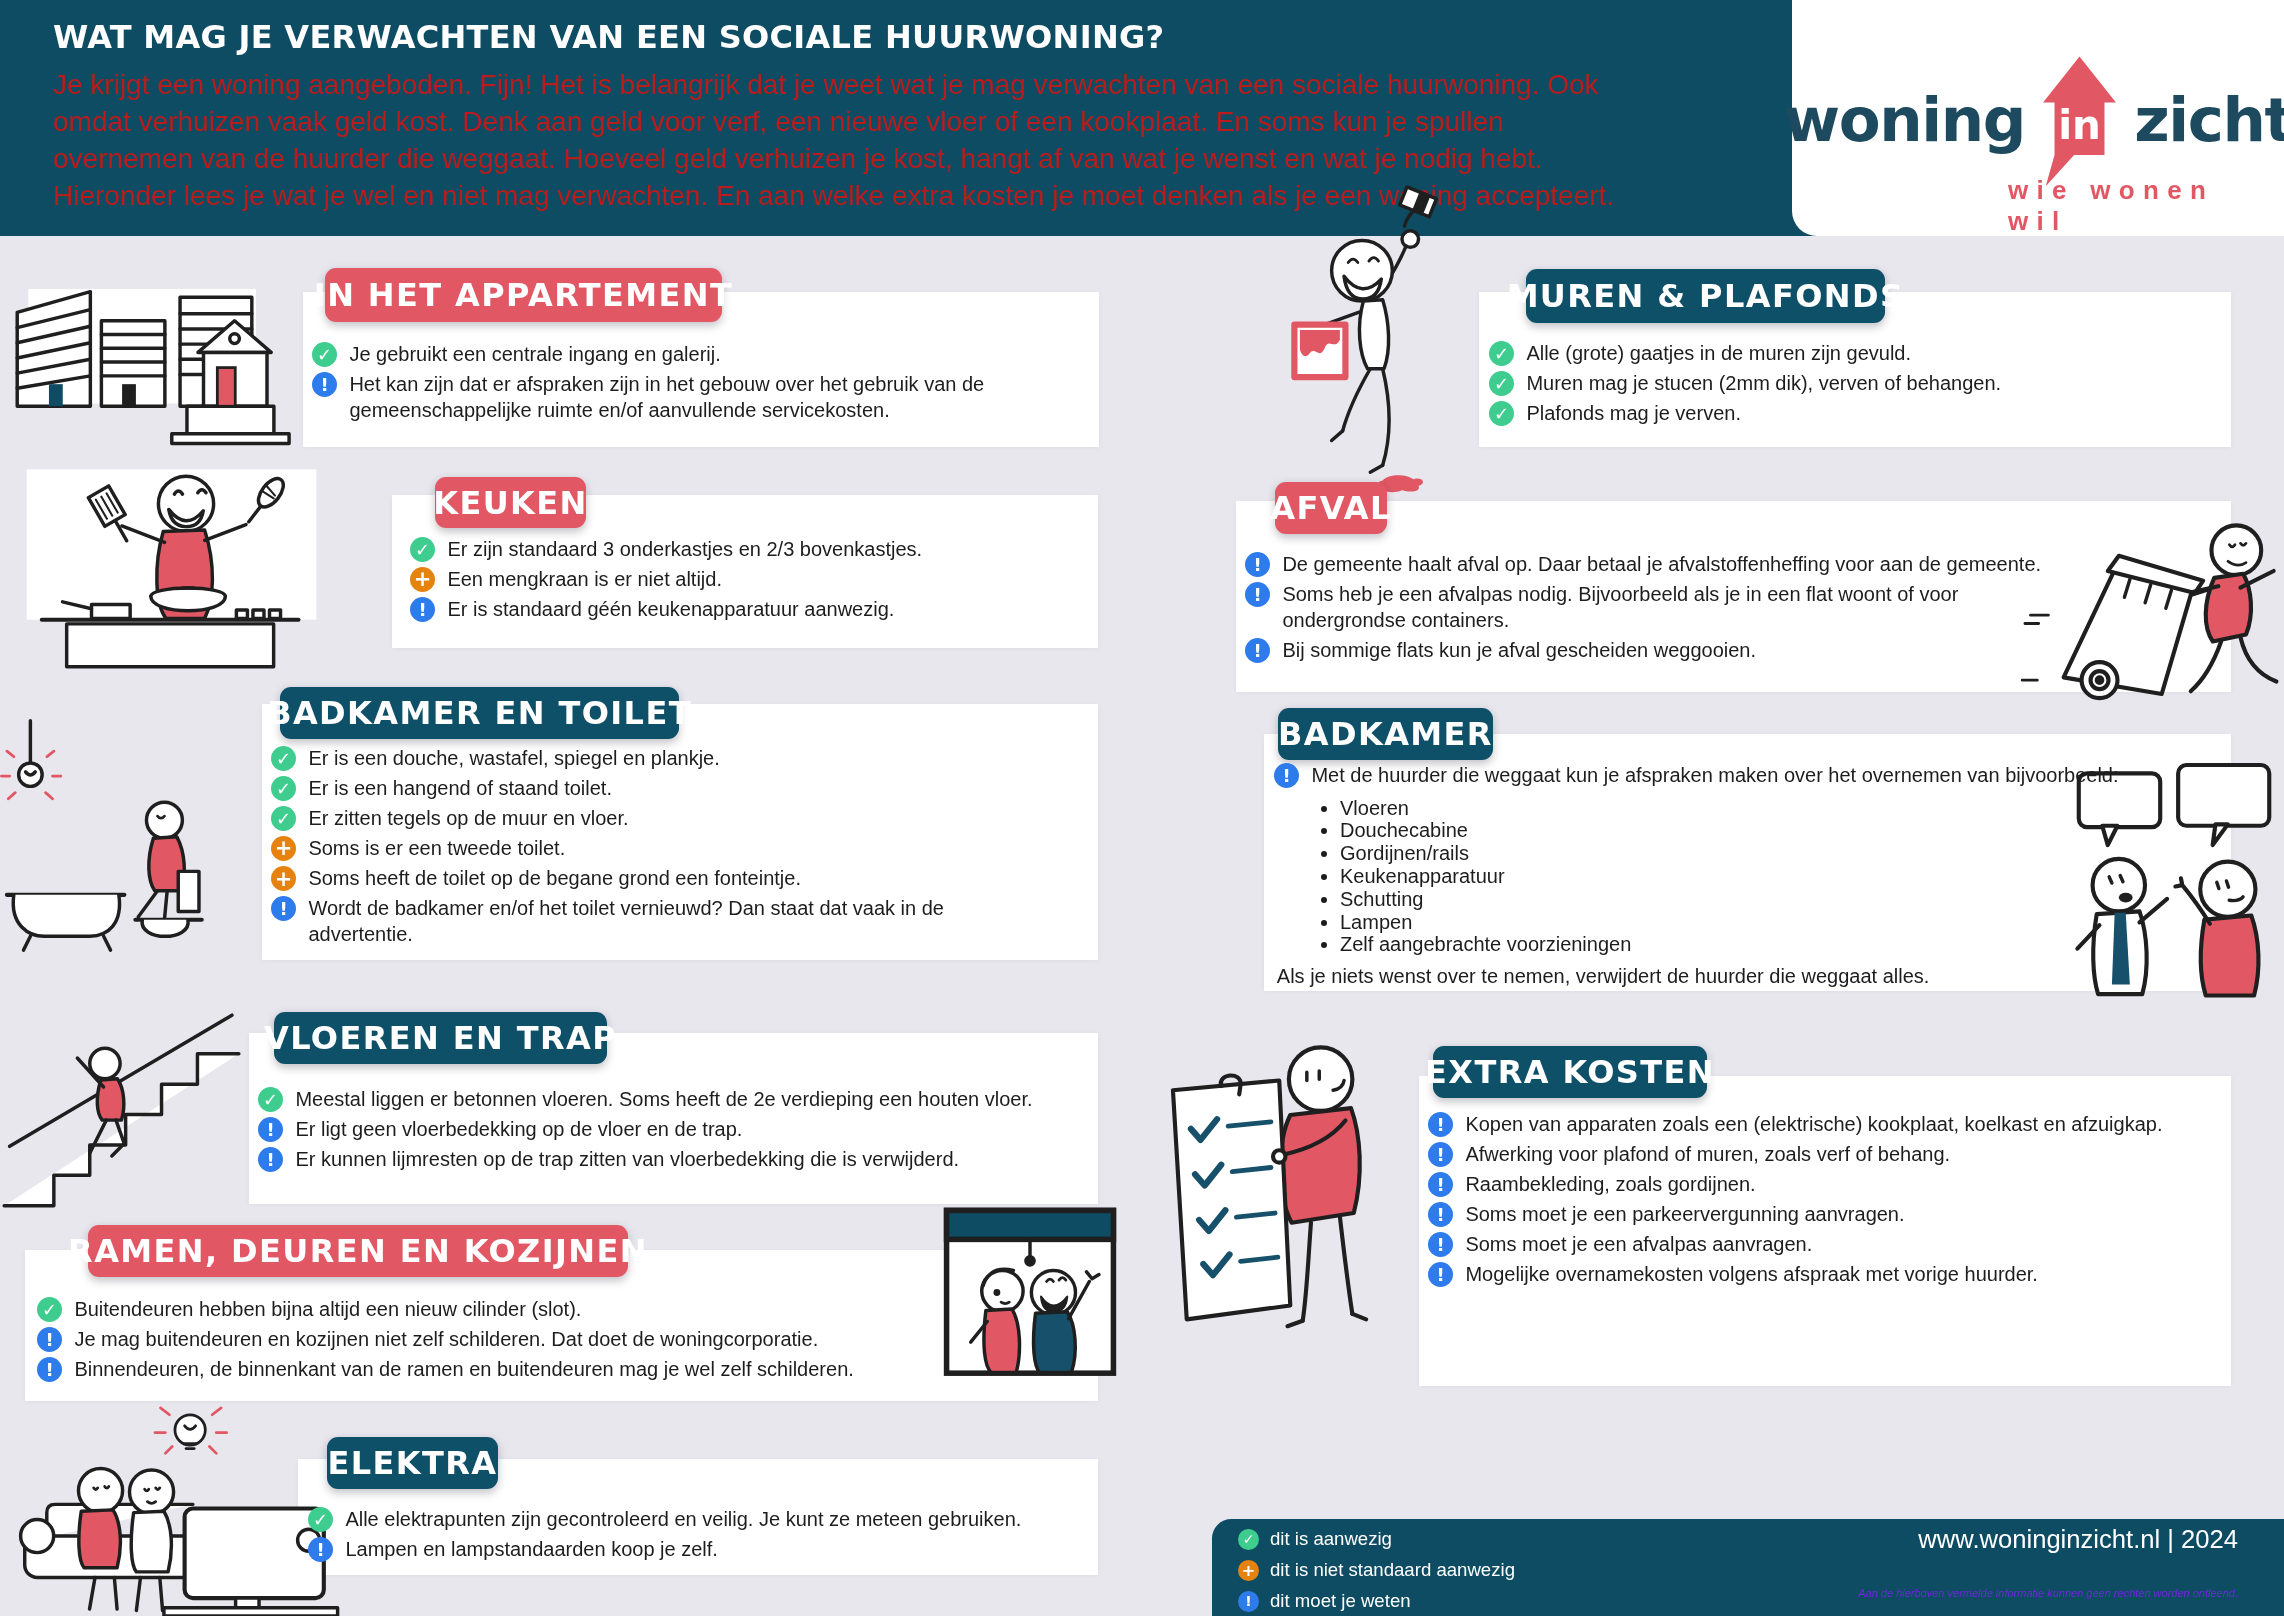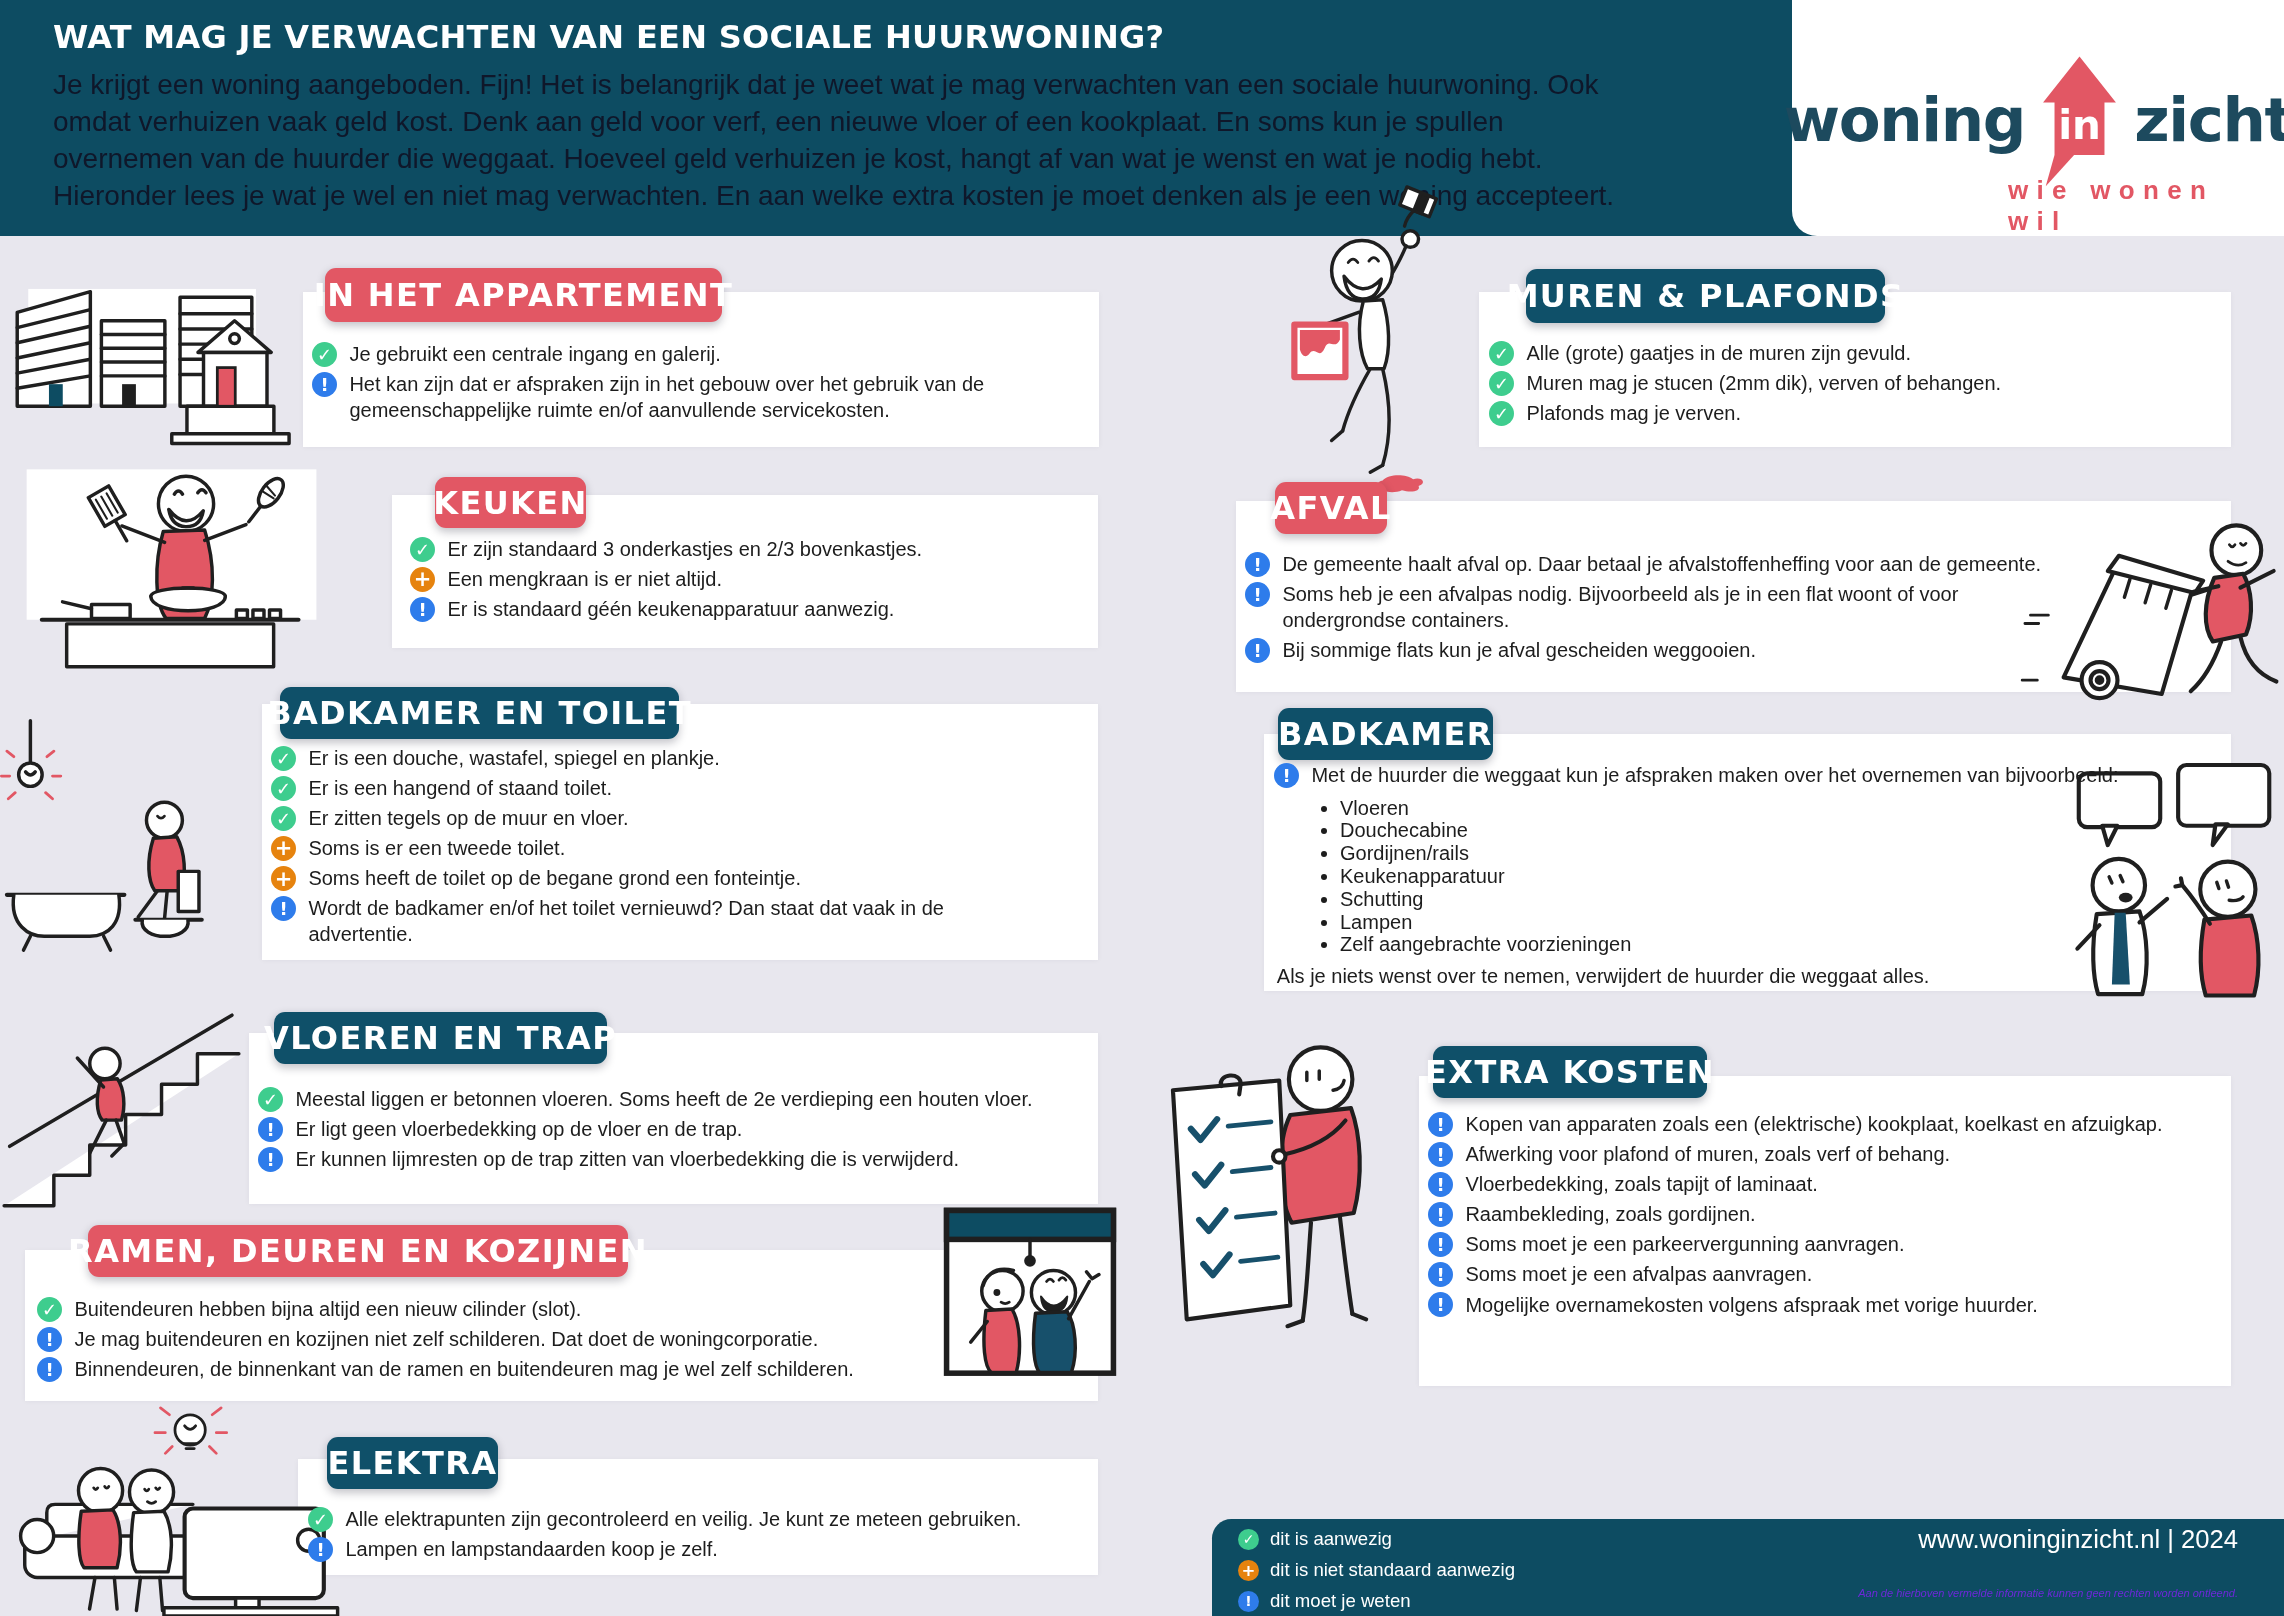--- a/index.html
+++ b/index.html
@@ -3,21 +3,21 @@
 <meta charset="utf-8">
 <style>
   html,body{margin:0;padding:0;}
   body{width:2284px;height:1616px;position:relative;overflow:hidden;background:#e8e7ee;
        font-family:"Liberation Sans",sans-serif;color:#1d1d1d;}
   .abs{position:absolute;}
   
   #header{position:absolute;left:0;top:0;width:2284px;height:236px;background:#0d4c62;}
   #logo-panel{position:absolute;left:1792px;top:0;width:492px;height:236px;background:#ffffff;border-bottom-left-radius:25px;}
   #title{position:absolute;left:53px;top:18px;font-size:32px;font-weight:bold;color:#fff;letter-spacing:0.3px;font-family:"DejaVu Sans",sans-serif;}
-  #intro{position:absolute;left:53px;top:66px;font-size:28px;line-height:37px;color:#0f172a;white-space:nowrap;}
+  #intro{position:absolute;left:53px;top:66px;font-size:28px;line-height:37px;color:#b91c1c;white-space:nowrap;}
   #logo-row{position:absolute;left:1810px;top:61px;width:456px;height:117px;display:flex;align-items:center;justify-content:center;gap:10px;}
   .logo-word{font-family:"DejaVu Sans",sans-serif;font-weight:bold;font-size:61px;color:#1d4a5e;letter-spacing:-1.4px;}
   #tagline{position:absolute;left:2008px;top:175px;font-size:26px;letter-spacing:8.3px;color:#e25764;font-weight:bold;}
   
   .card{position:absolute;background:#fff;box-shadow:0 1.4px 5.5px rgba(30,30,60,.05);}
   .badge{position:absolute;display:flex;align-items:center;justify-content:center;color:#fff;
          font-family:"DejaVu Sans",sans-serif;font-weight:bold;font-size:32px;letter-spacing:1.4px;
          border-radius:11px;box-shadow:0 3.5px 8.3px rgba(20,20,40,.25);white-space:nowrap;}
   .badge.red{background:#e25764;}
   .badge.teal{background:#0f5069;}
@@ -448,24 +448,20 @@
   <div class="item">
       <span class="ico info"></span>
       <span class="txt">Kopen van apparaten zoals een (elektrische) kookplaat, koelkast en afzuigkap.</span>
     </div>
   <div class="item">
       <span class="ico info"></span>
       <span class="txt">Afwerking voor plafond of muren, zoals verf of behang.</span>
     </div>
   <div class="item">
       <span class="ico info"></span>
-      <span class="txt">Vloerbedekking, zoals tapijt of laminaat.</span>
-    </div>
-  <div class="item">
-      <span class="ico info"></span>
       <span class="txt">Raambekleding, zoals gordijnen.</span>
     </div>
   <div class="item">
       <span class="ico info"></span>
       <span class="txt">Soms moet je een parkeervergunning aanvragen.</span>
     </div>
   <div class="item">
       <span class="ico info"></span>
       <span class="txt">Soms moet je een afvalpas aanvragen.</span>
     </div>

